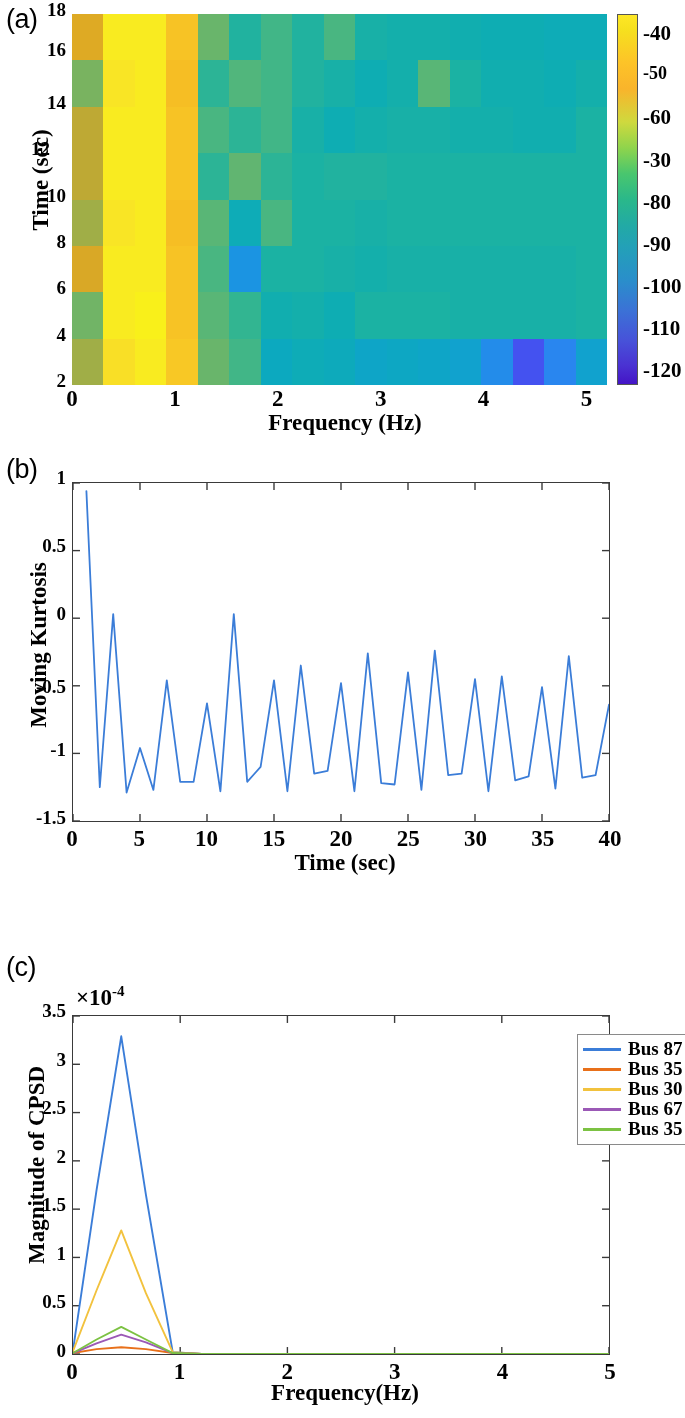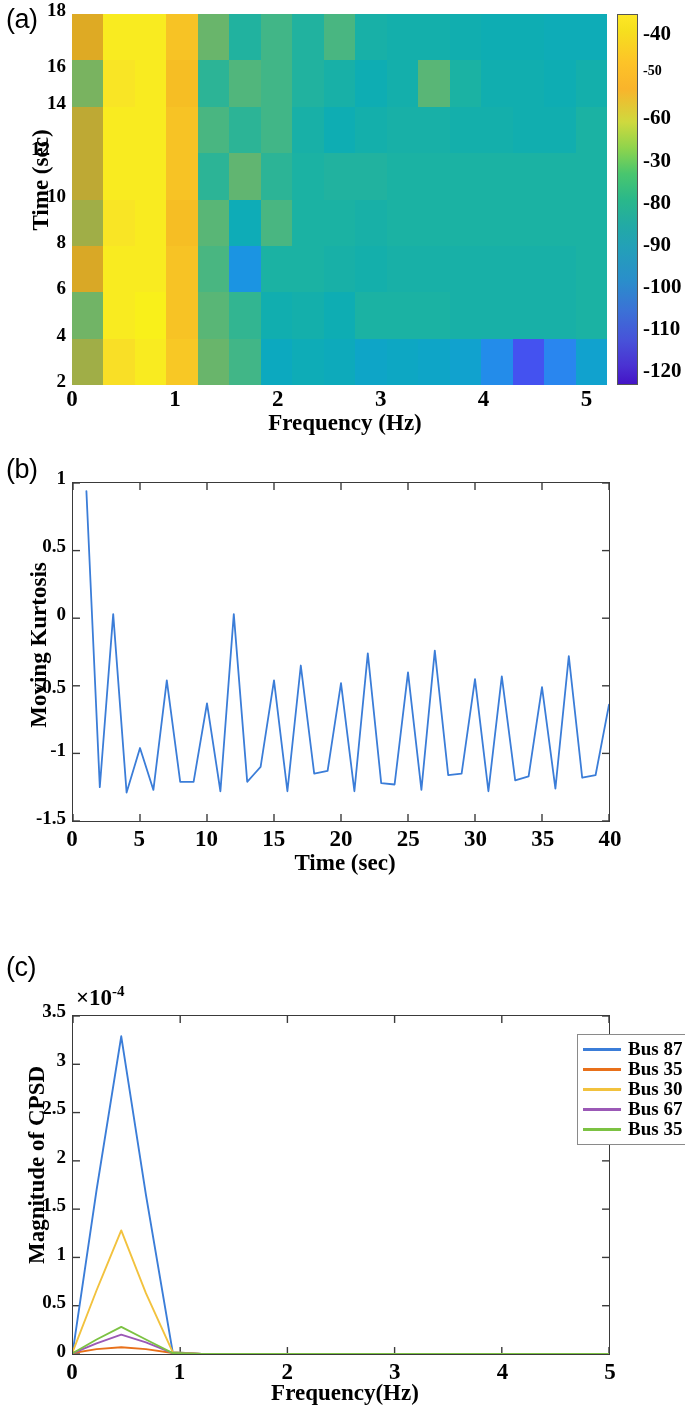--- a/index.html
+++ b/index.html
@@ -204,34 +204,34 @@
   <div id="cbar"></div>
 
   <div id="a-yticks">
       <span class="tick ytick" style="left: 24px; top: 370px; width: 42px;">2</span>
       <span class="tick ytick" style="left: 24px; top: 323.625px; width: 42px;">4</span>
       <span class="tick ytick" style="left: 24px; top: 277.25px; width: 42px;">6</span>
       <span class="tick ytick" style="left: 24px; top: 230.875px; width: 42px;">8</span>
       <span class="tick ytick" style="left: 24px; top: 184.5px; width: 42px;">10</span>
       <span class="tick ytick" style="left: 8px; top: 138.125px; width: 42px;">12</span>
       <span class="tick ytick" style="left: 24px; top: 91.75px; width: 42px;">14</span>
-      <span class="tick ytick" style="left: 24px; top: 55px; width: 42px;">16</span>
+      <span class="tick ytick" style="left: 24px; top: 39px; width: 42px;">16</span>
       <span class="tick ytick" style="left: 24px; top: -1px; width: 42px;">18</span>
     </div>
   <div id="a-xticks">
       <span class="tick xtick" style="left: 52px; top: 386px; width: 40px;">0</span>
       <span class="tick xtick" style="left: 154.885px; top: 386px; width: 40px;">1</span>
       <span class="tick xtick" style="left: 257.769px; top: 386px; width: 40px;">2</span>
       <span class="tick xtick" style="left: 360.654px; top: 386px; width: 40px;">3</span>
       <span class="tick xtick" style="left: 463.538px; top: 386px; width: 40px;">4</span>
       <span class="tick xtick" style="left: 566.423px; top: 386px; width: 40px;">5</span>
     </div>
   <div id="a-cbticks">
       <span class="tick " style="position: absolute; left: 643px; top: 21.0795px; font-weight: bold; font-size: 21px;">-40</span>
-      <span class="tick " style="position: absolute; left: 643px; top: 63.2386px; font-weight: bold; font-size: 14px;">-50</span>
+      <span class="tick " style="position: absolute; left: 643px; top: 63.2386px; font-weight: bold; font-size: 18px;">-50</span>
       <span class="tick " style="position: absolute; left: 643px; top: 105.398px; font-weight: bold; font-size: 21px;">-60</span>
       <span class="tick " style="position: absolute; left: 643px; top: 147.557px; font-weight: bold; font-size: 21px;">-30</span>
       <span class="tick " style="position: absolute; left: 643px; top: 189.716px; font-weight: bold; font-size: 21px;">-80</span>
       <span class="tick " style="position: absolute; left: 643px; top: 231.875px; font-weight: bold; font-size: 21px;">-90</span>
       <span class="tick " style="position: absolute; left: 643px; top: 274.034px; font-weight: bold; font-size: 21px;">-100</span>
       <span class="tick " style="position: absolute; left: 643px; top: 316.193px; font-weight: bold; font-size: 21px;">-110</span>
       <span class="tick " style="position: absolute; left: 643px; top: 358.352px; font-weight: bold; font-size: 21px;">-120</span>
     </div>
 
   <span class="axis-title" style="left:185px;top:410px;width:320px;">Frequency (Hz)</span>

